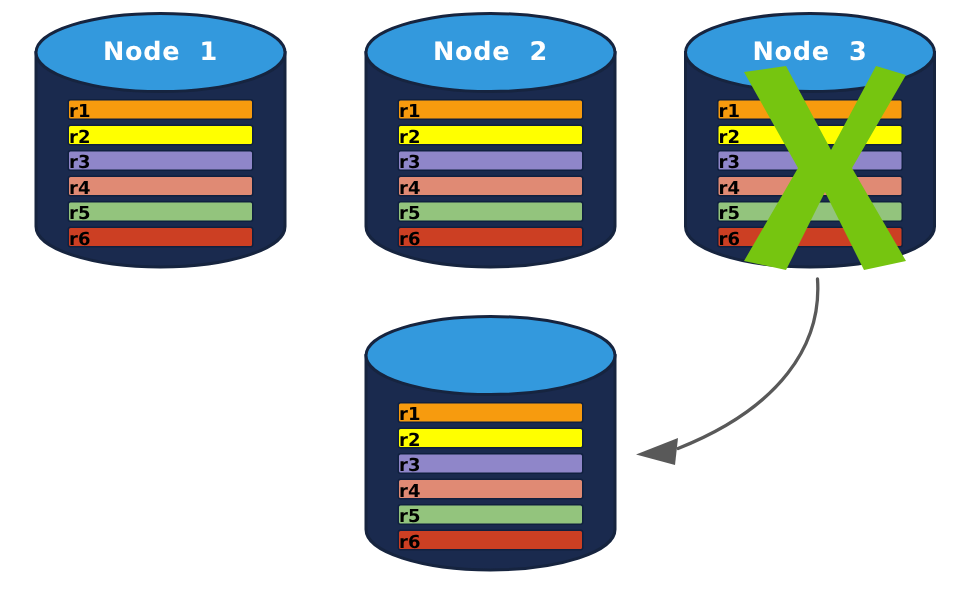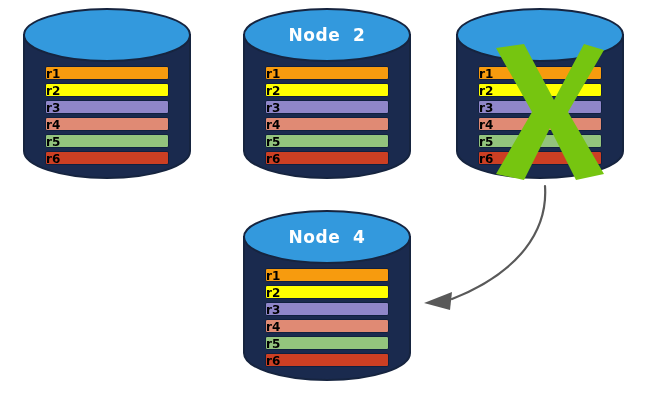--- a/index.html
+++ b/index.html
@@ -75,20 +75,21 @@
 </head>
 <body>
 
 <div id="canvas">
 
   <div class="node" style="left:23px; top:8px; width:168px; height:178px;">
     <svg class="node-svg" width="168" height="178" viewBox="0 0 168 178">
       <path d="M1,27 L1,143 A83,27 0 0 0 167,143 L167,27 Z" fill="#1a2a4e" stroke="#16243f" stroke-width="2"></path>
       <ellipse cx="84" cy="27" rx="83" ry="26" fill="#3399dd" stroke="#16243f" stroke-width="2"></ellipse>
     </svg>
+    <div class="node-title" style="top:17px;">Node  1</div>
     <div class="rows" style="top:58px; padding:0 22px;">
       <div class="row" style="background:#f79b0e;"><span>r1</span></div>
       <div class="row" style="background:#ffff00;"><span>r2</span></div>
       <div class="row" style="background:#8f86c9;"><span>r3</span></div>
       <div class="row" style="background:#e08a74;"><span>r4</span></div>
       <div class="row" style="background:#93c47d;"><span>r5</span></div>
       <div class="row" style="background:#cc3f23;"><span>r6</span></div>
     </div>
   </div>
 
@@ -106,20 +107,21 @@
       <div class="row" style="background:#93c47d;"><span>r5</span></div>
       <div class="row" style="background:#cc3f23;"><span>r6</span></div>
     </div>
   </div>
 
   <div class="node" style="left:456px; top:8px; width:168px; height:178px;">
     <svg class="node-svg" width="168" height="178" viewBox="0 0 168 178">
       <path d="M1,27 L1,143 A83,27 0 0 0 167,143 L167,27 Z" fill="#1a2a4e" stroke="#16243f" stroke-width="2"></path>
       <ellipse cx="84" cy="27" rx="83" ry="26" fill="#3399dd" stroke="#16243f" stroke-width="2"></ellipse>
     </svg>
+    <div class="node-title" style="top:17px;">Node  3</div>
     <div class="rows" style="top:58px; padding:0 22px;">
       <div class="row" style="background:#f79b0e;"><span>r1</span></div>
       <div class="row" style="background:#ffff00;"><span>r2</span></div>
       <div class="row" style="background:#8f86c9;"><span>r3</span></div>
       <div class="row" style="background:#e08a74;"><span>r4</span></div>
       <div class="row" style="background:#93c47d;"><span>r5</span></div>
       <div class="row" style="background:#cc3f23;"><span>r6</span></div>
     </div>
 
     <svg class="xmark" width="112" height="140" viewBox="0 0 112 140" style="left:38px; top:34px;">
@@ -127,21 +129,20 @@
         <polygon points="2,6 30,2 60,58 90,2 110,8 74,70 110,132 82,138 56,86 30,138 2,132 38,70"></polygon>
       </g>
     </svg>
   </div>
 
   <div class="node" style="left:243px; top:210px; width:168px; height:178px;">
     <svg class="node-svg" width="168" height="178" viewBox="0 0 168 178">
       <path d="M1,27 L1,143 A83,27 0 0 0 167,143 L167,27 Z" fill="#1a2a4e" stroke="#16243f" stroke-width="2"></path>
       <ellipse cx="84" cy="27" rx="83" ry="26" fill="#3399dd" stroke="#16243f" stroke-width="2"></ellipse>
     </svg>
-    <div class="node-title" style="top:17px;">Node  4</div>
     <div class="rows" style="top:58px; padding:0 22px;">
       <div class="row" style="background:#f79b0e;"><span>r1</span></div>
       <div class="row" style="background:#ffff00;"><span>r2</span></div>
       <div class="row" style="background:#8f86c9;"><span>r3</span></div>
       <div class="row" style="background:#e08a74;"><span>r4</span></div>
       <div class="row" style="background:#93c47d;"><span>r5</span></div>
       <div class="row" style="background:#cc3f23;"><span>r6</span></div>
     </div>
   </div>
 

